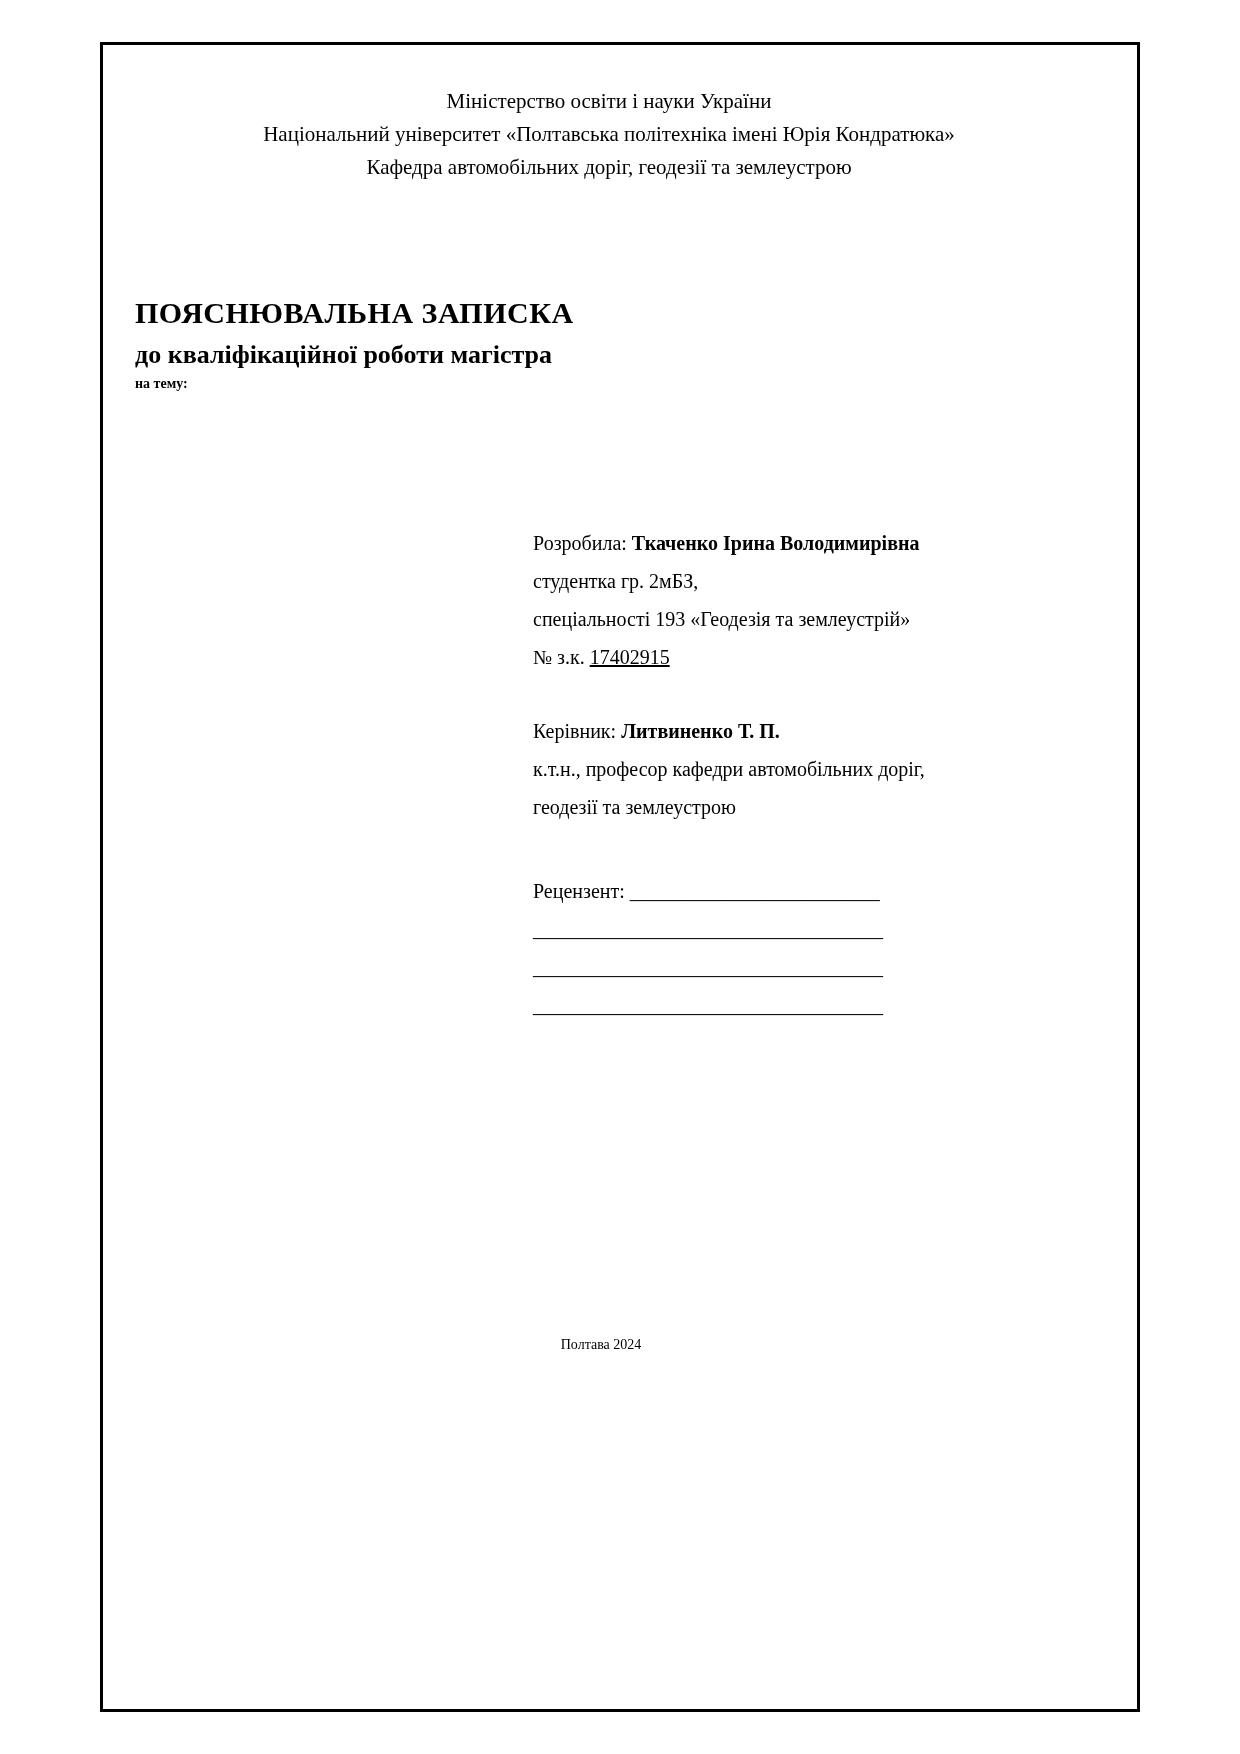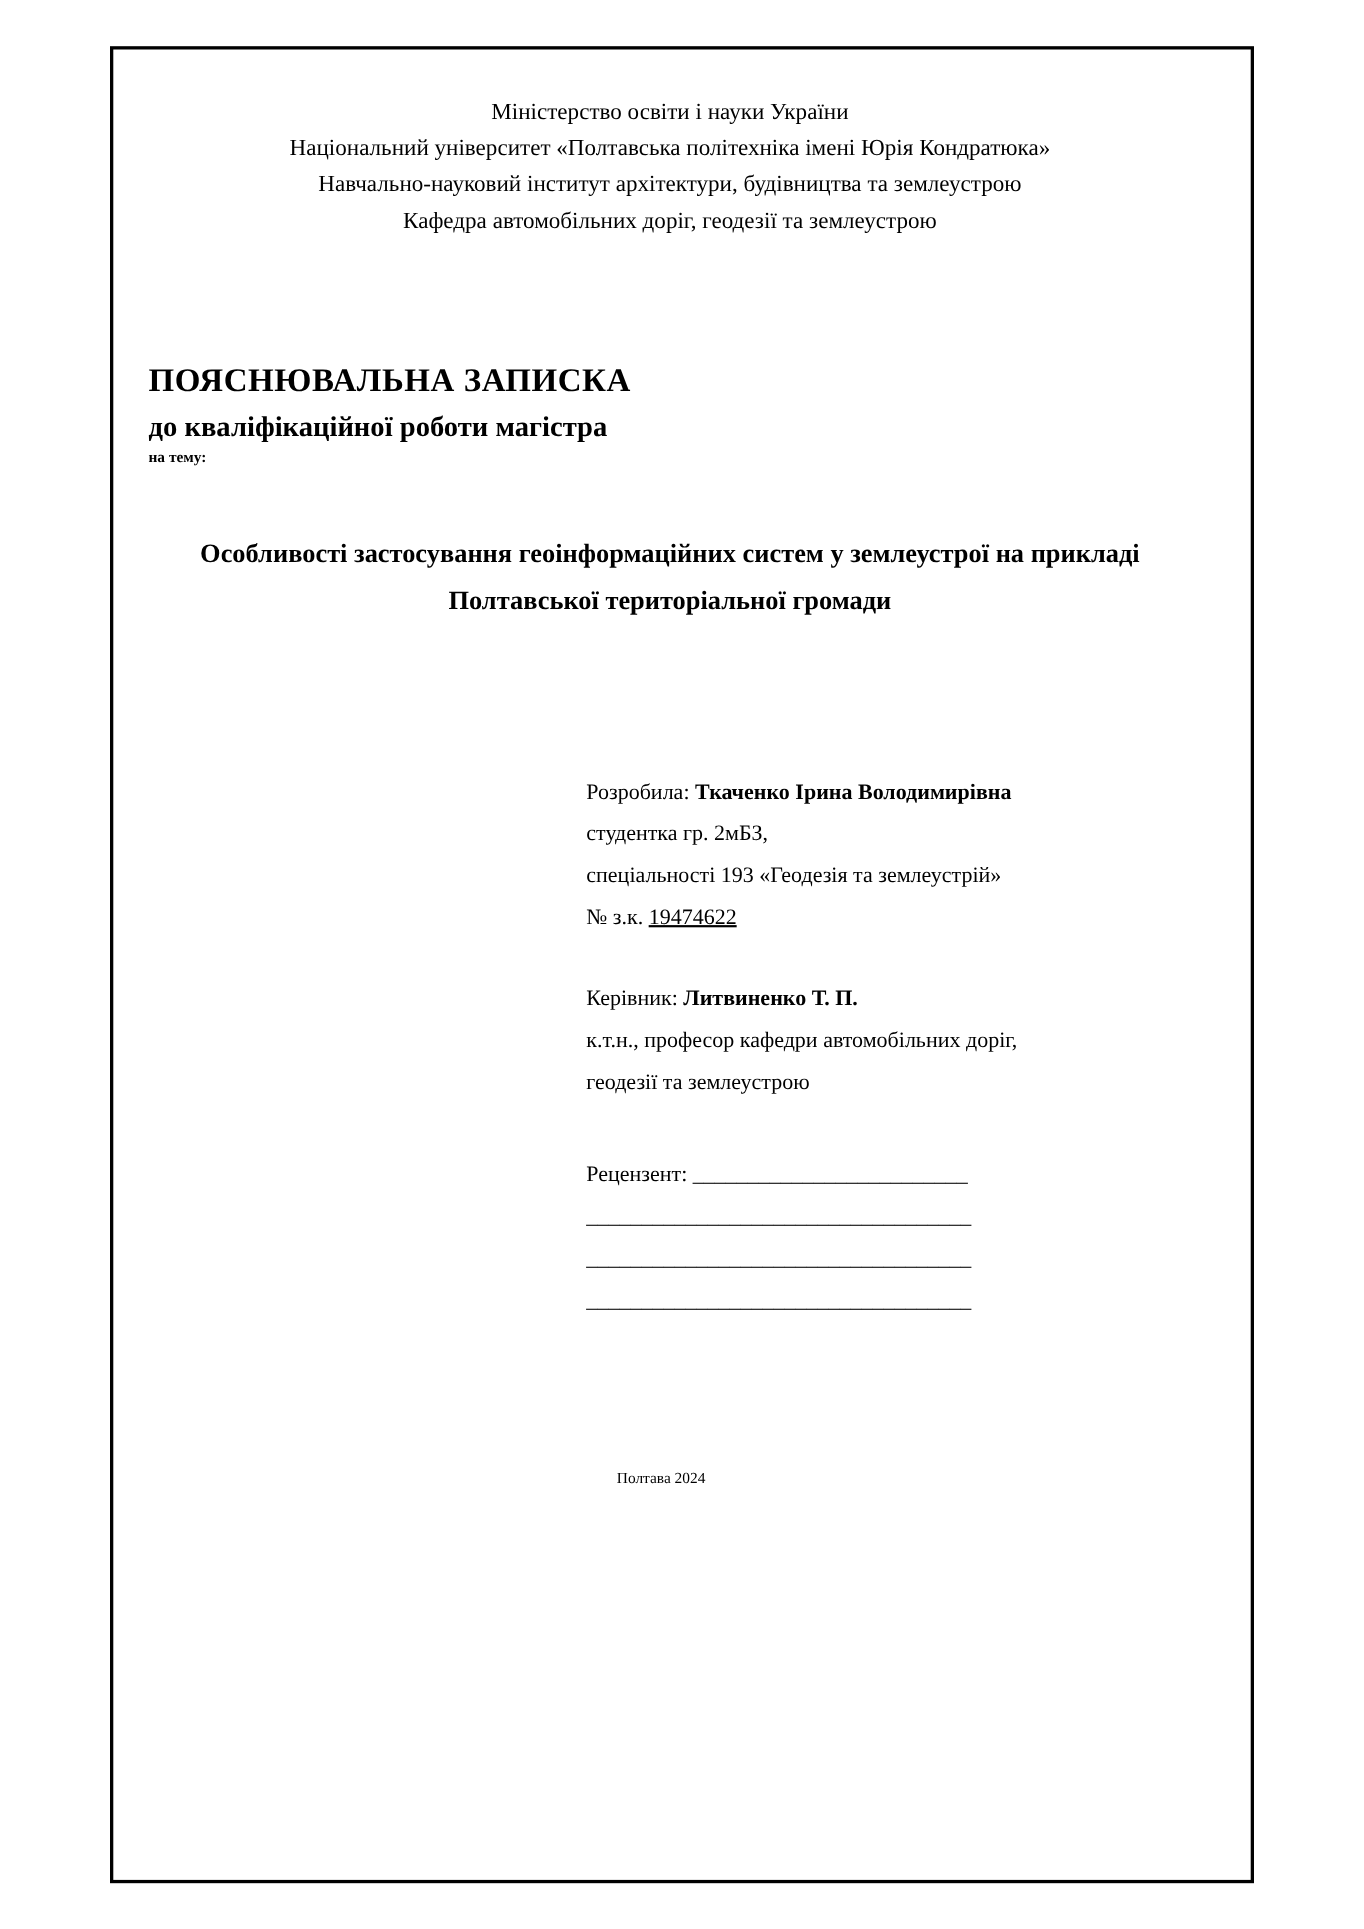--- a/index.html
+++ b/index.html
@@ -87,42 +87,40 @@
 </style>
 </head>
 <body>
 
 <div class="page">
   <div class="frame">
 
     <div class="header">
       <div>Міністерство освіти і науки України</div>
       <div>Національний університет «Полтавська політехніка імені Юрія Кондратюка»</div>
-      <div>Навчально-науковий інститут архітектури, будівництва та землеустрою</div>
       <div>Кафедра автомобільних доріг, геодезії та землеустрою</div>
     </div>
 
     <div class="title-block">
       <h1 class="doc-title">ПОЯСНЮВАЛЬНА ЗАПИСКА</h1>
       <div class="doc-subtitle">до кваліфікаційної роботи магістра</div>
       <div class="topic-label">на тему:</div>
     </div>
 
-    <div class="topic">Особливості застосування геоінформаційних систем у землеустрої  на прикладі Полтавської територіальної громади</div>
 
     <div class="credits">
       <p>
         <span>Розробила:</span>
         <span class="bold">Ткаченко Ірина Володимирівна</span>
       </p>
       <p>студентка гр. 2мБЗ,</p>
       <p>спеціальності 193 «Геодезія та землеустрій»</p>
       <p>
         <span>№ з.к.</span>
-        <span class="underlined">19474622</span>
+        <span class="underlined">17402915</span>
       </p>
 
       <p class="group-gap">
         <span>Керівник:</span>
         <span class="bold">Литвиненко Т. П.</span>
       </p>
       <p>к.т.н., професор кафедри автомобільних доріг,</p>
       <p>геодезії та землеустрою</p>
 
       <p class="reviewer-gap">

